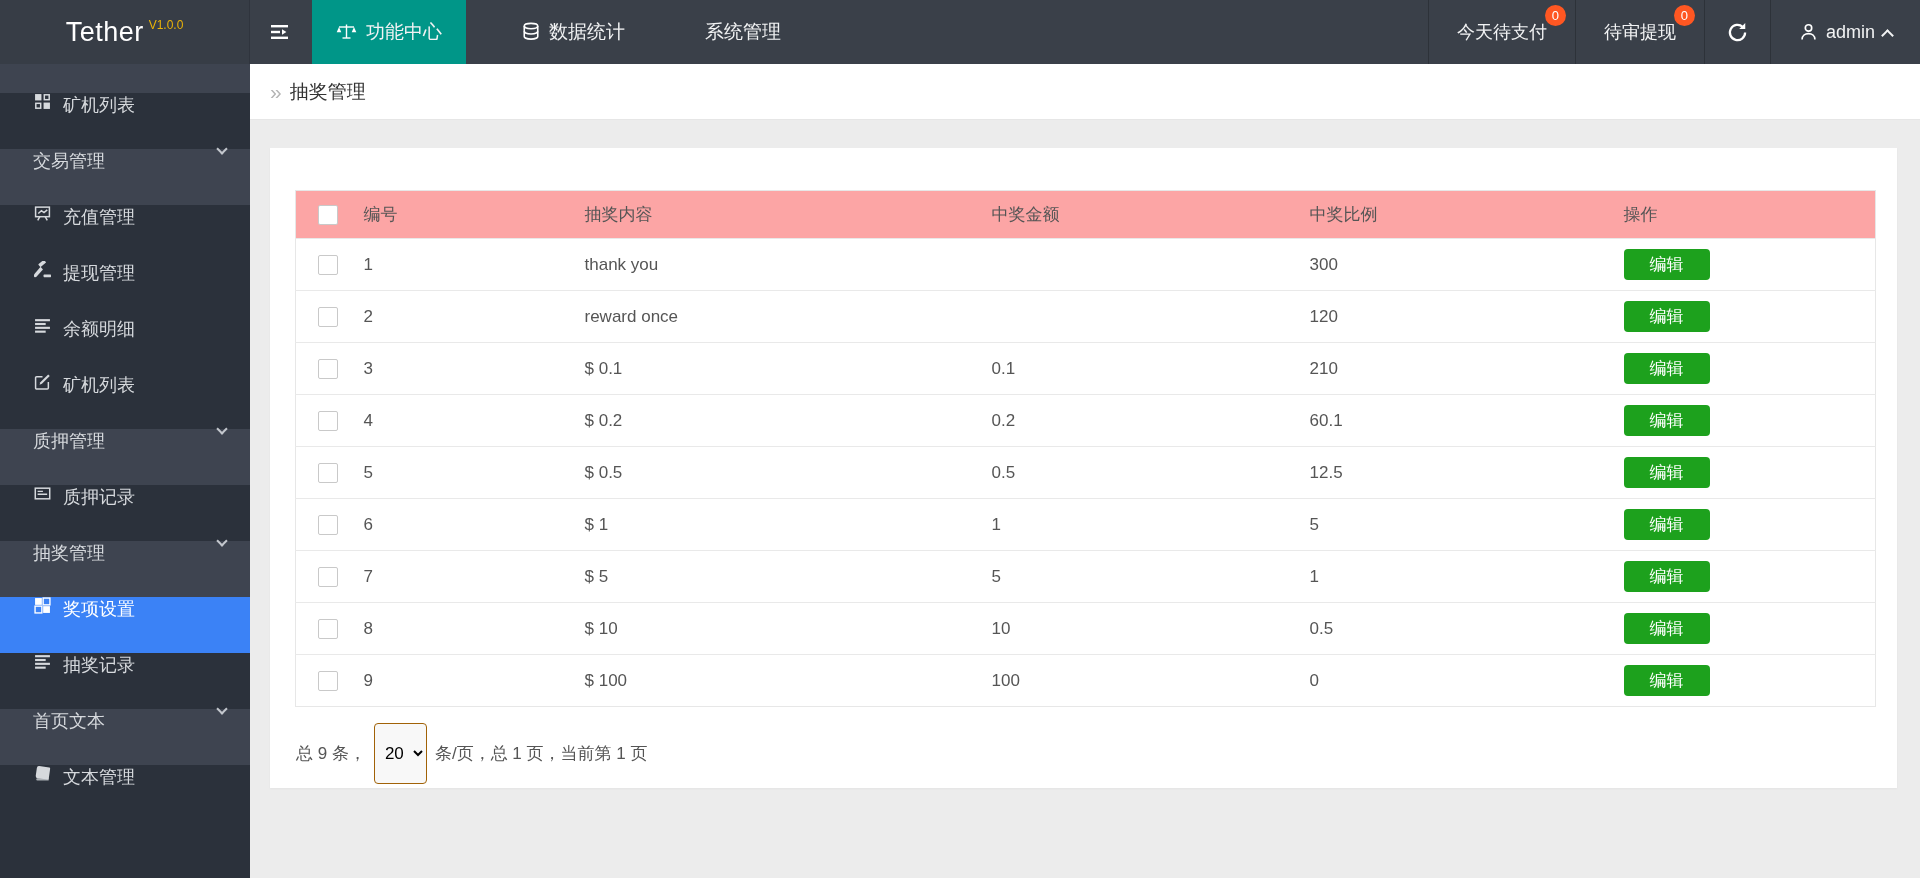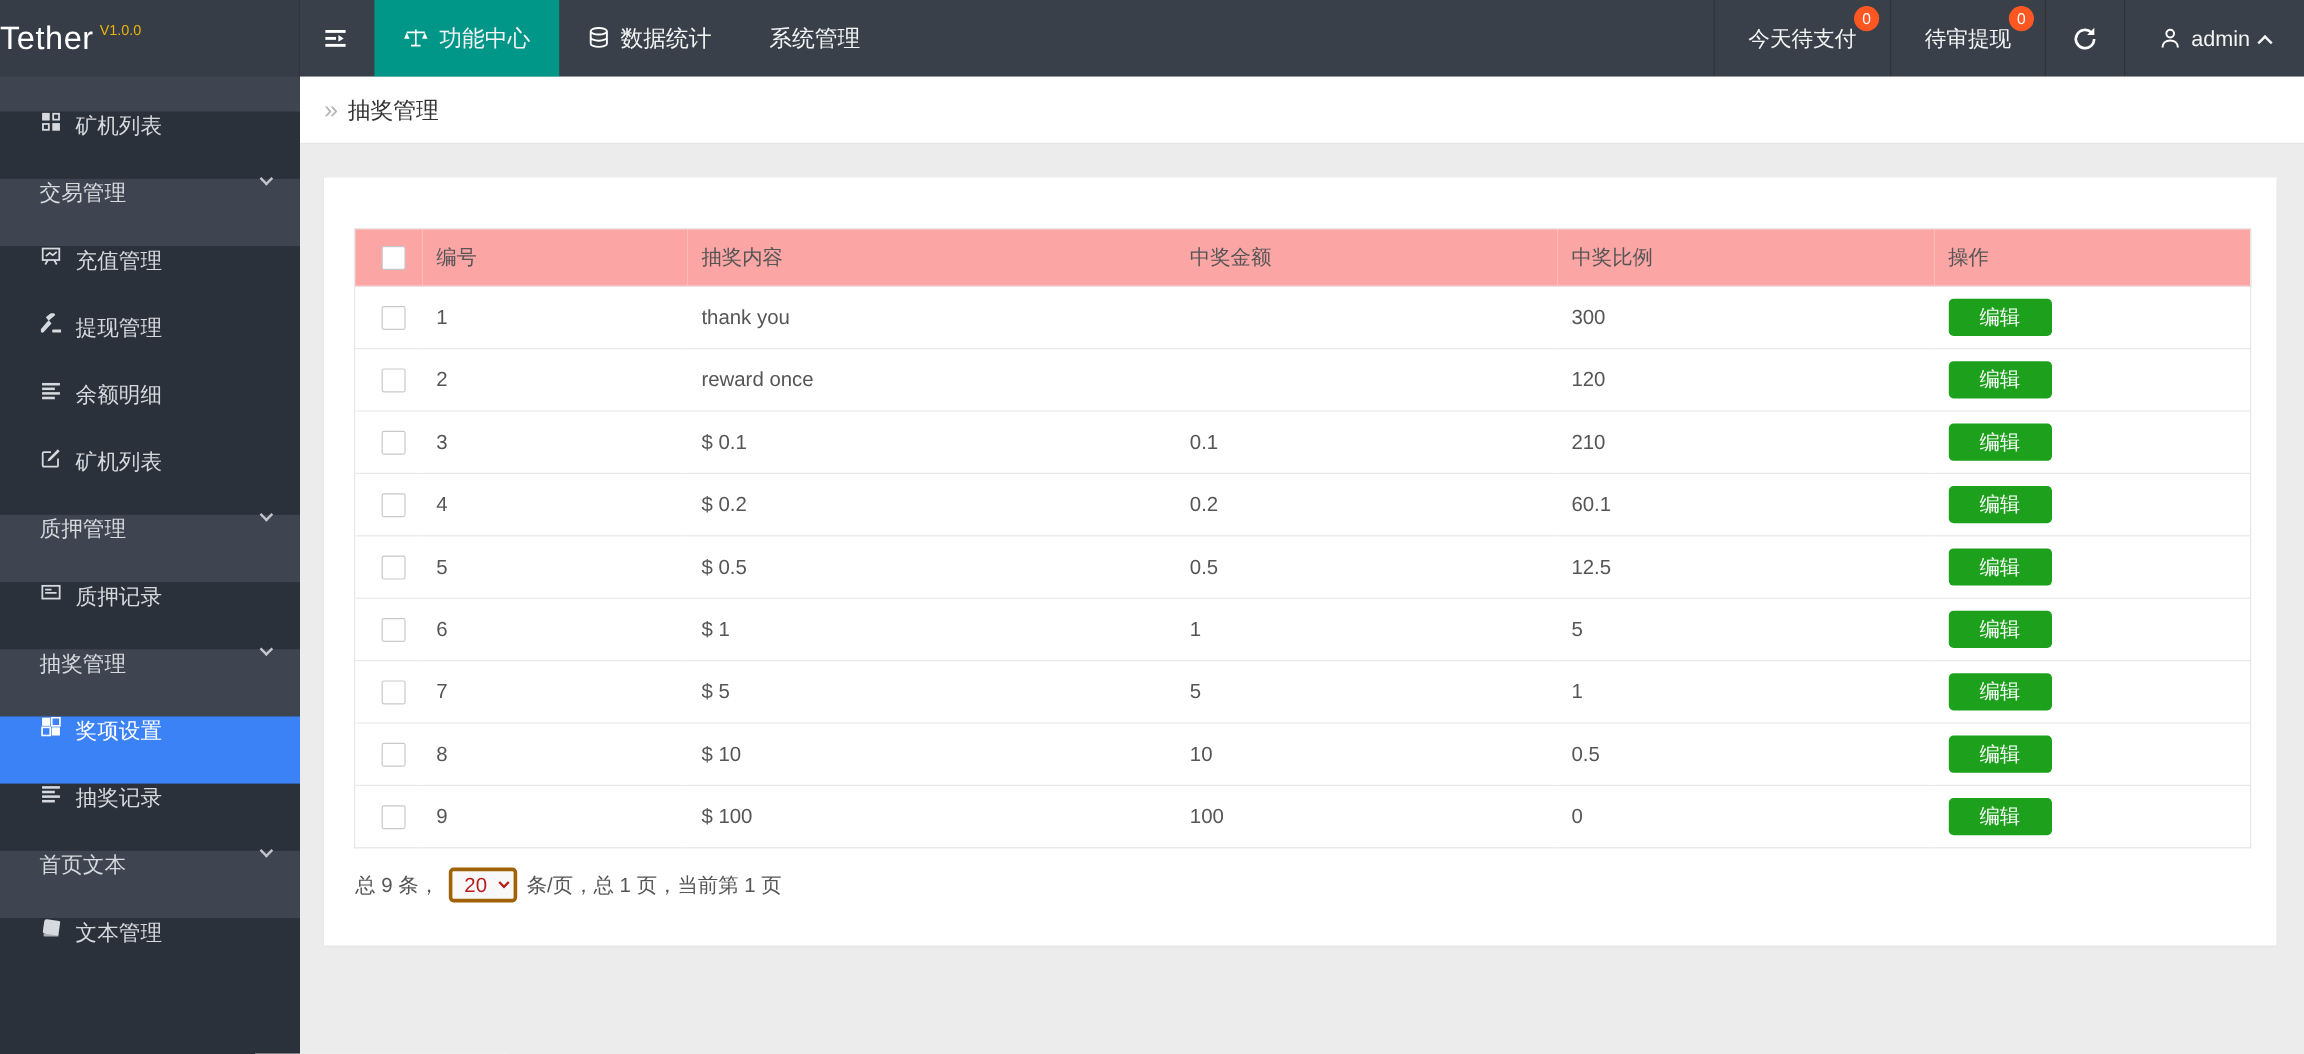--- a/index.html
+++ b/index.html
@@ -1,25 +1,25 @@
 <!DOCTYPE html>
 <html><head>
 <meta charset="utf-8">
 <style>
   * { margin:0; padding:0; box-sizing:border-box; }
   html,body { width:1920px; height:878px; overflow:hidden; }
   body { font-family:"Liberation Sans","DejaVu Sans",sans-serif; background:#ececec; color:#555; }
 
   
   .navbar { display:flex; height:64px; background:#3a4049; color:#f2f3f4; align-items:stretch; }
-  .logo { width:250px; background:#373d46; display:flex; align-items:center; gap:5px; border-right:1px solid #2f343d; }
+  .logo { width:250px; background:#373d46; display:flex; align-items:center; justify-content:center; gap:5px; border-right:1px solid #2f343d; }
   .logo-name { font-size:27px; font-weight:400; color:#fff; letter-spacing:.5px; }
   .logo-ver { font-size:12px; color:#eab308; margin-top:-14px; }
   .nav-toggle { width:62px; display:flex; align-items:center; justify-content:center; cursor:pointer; }
-  .nav-tabs { display:flex; align-items:stretch; }
+  .nav-tabs { display:flex; align-items:stretch;gap:32px; }
   .nav-tab { display:flex; align-items:center; gap:9px; padding:0 24px; font-size:19px; cursor:pointer; }
   .nav-tab.active { background:#009688; }
   .nav-right { margin-left:auto; display:flex; align-items:stretch; }
   .nav-block { position:relative; display:flex; align-items:center; gap:8px; padding:0 28px; font-size:18px; border-left:1px solid rgba(0,0,0,.22); cursor:pointer; }
   .badge { position:absolute; top:5px; right:9px; min-width:21px; height:21px; padding:0 4px; background:#ff5722; color:#fff; border-radius:11px; font-size:13px; line-height:21px; text-align:center; }
   .icon-refresh-wrap { padding:0 22px; }
   .caret { display:inline-block; width:9px; height:9px; border:solid #f2f3f4; border-width:0 2px 2px 0; }
   .caret.up { transform:rotate(-135deg); margin-top:6px; }
   svg { display:block; }
 
@@ -45,21 +45,21 @@
   col.c-amount { width:318px; } col.c-ratio { width:314px; }
   thead tr { background:#fca5a5; height:48px; }
   th { font-weight:400; font-size:17px; color:#555; text-align:left; padding-left:12px; }
   tbody tr { height:52px; border-top:1px solid #e9e9e9; }
   td { font-size:17px; color:#555; padding-left:12px; }
   .cell-check { padding-left:22px; }
   input[type=checkbox] { appearance:none; -webkit-appearance:none; width:20px; height:20px; border:1px solid #c9c9c9; border-radius:2px; background:#fff; vertical-align:middle; cursor:pointer; }
   .btn-edit { background:#1da11d; color:#fff; border:none; border-radius:4px; font-size:17px; padding:4px 26px; cursor:pointer; font-family:inherit; }
 
   .pager { display:flex; align-items:center; gap:8px; padding:16px 0 0 1px; font-size:17px; color:#555; }
-  .pager select { font-size:17px; color:#b91c1c; padding:1px 6px; border:3px solid #a16207; border-radius:4px; background:#f8f8f8; font-family:inherit; }
+  .pager select { font-size:17px; color:#000000; padding:19px 6px; border:1px solid #a16207; border-radius:4px; background:#f8f8f8; font-family:inherit; }
 </style>
 </head>
 <body>
 
 <div class="navbar">
   <div class="logo">
     <span class="logo-name">Tether</span>
     <span class="logo-ver">V1.0.0</span>
   </div>
   <div class="nav-toggle">

